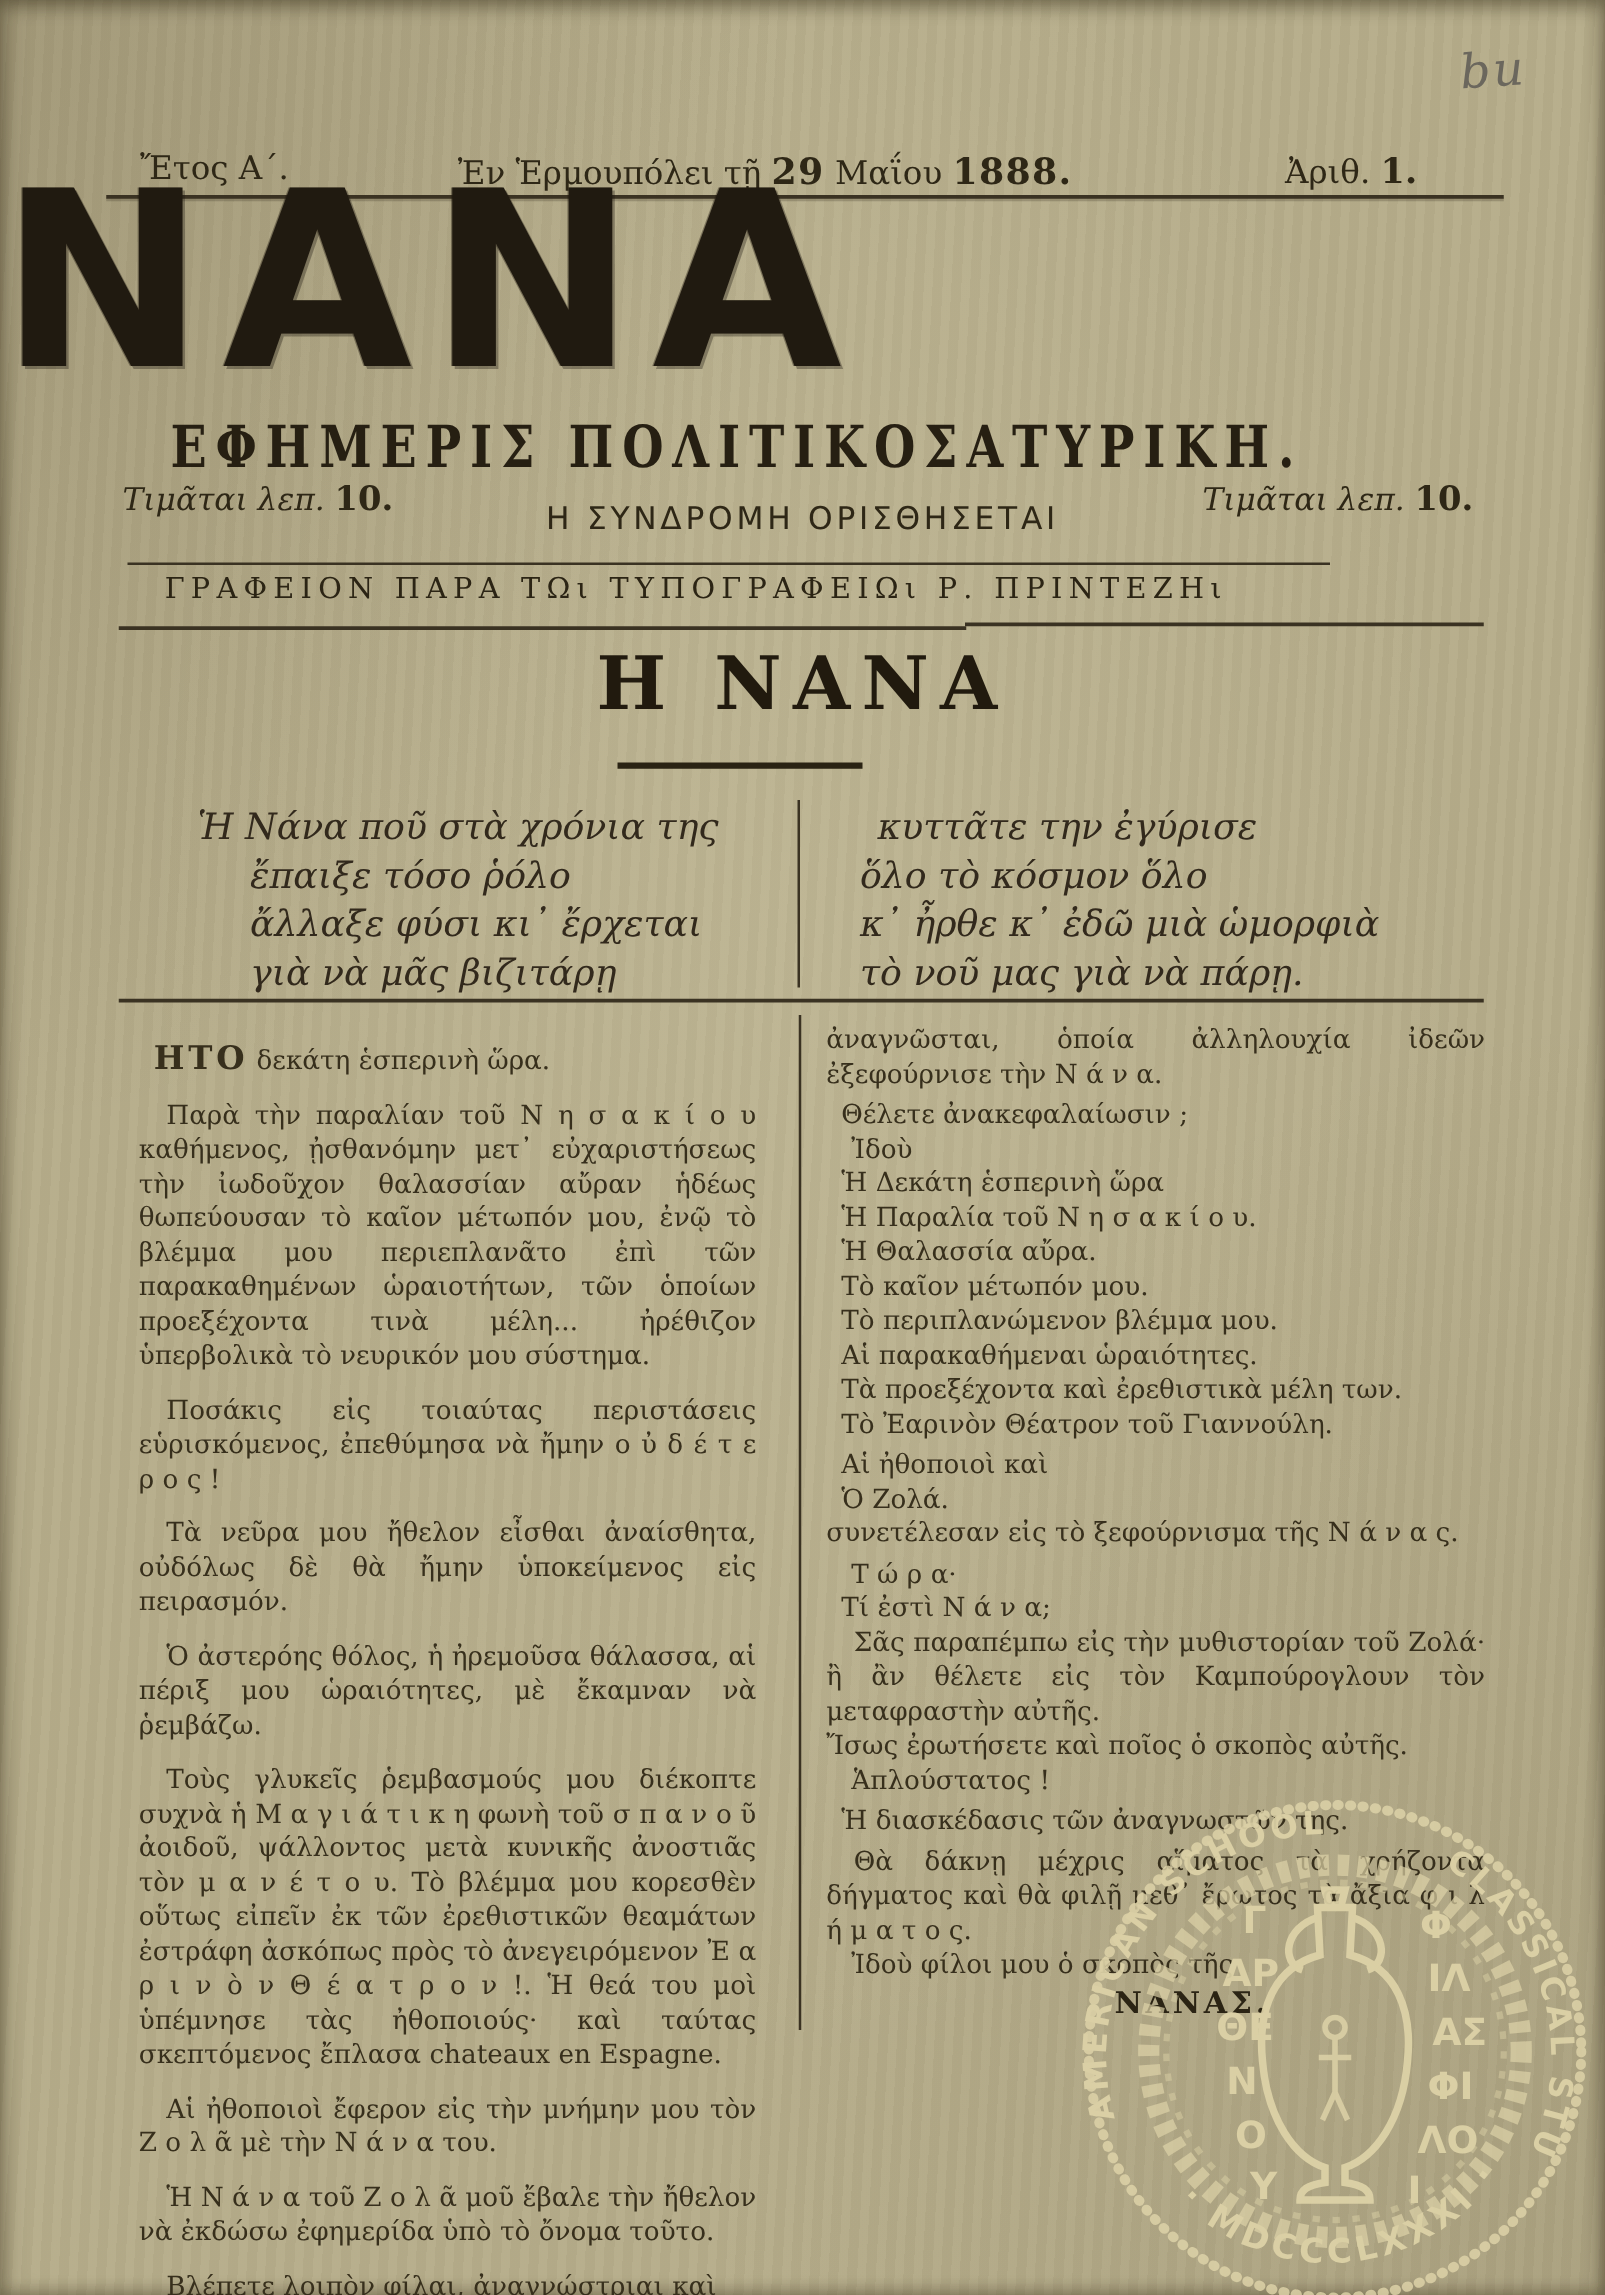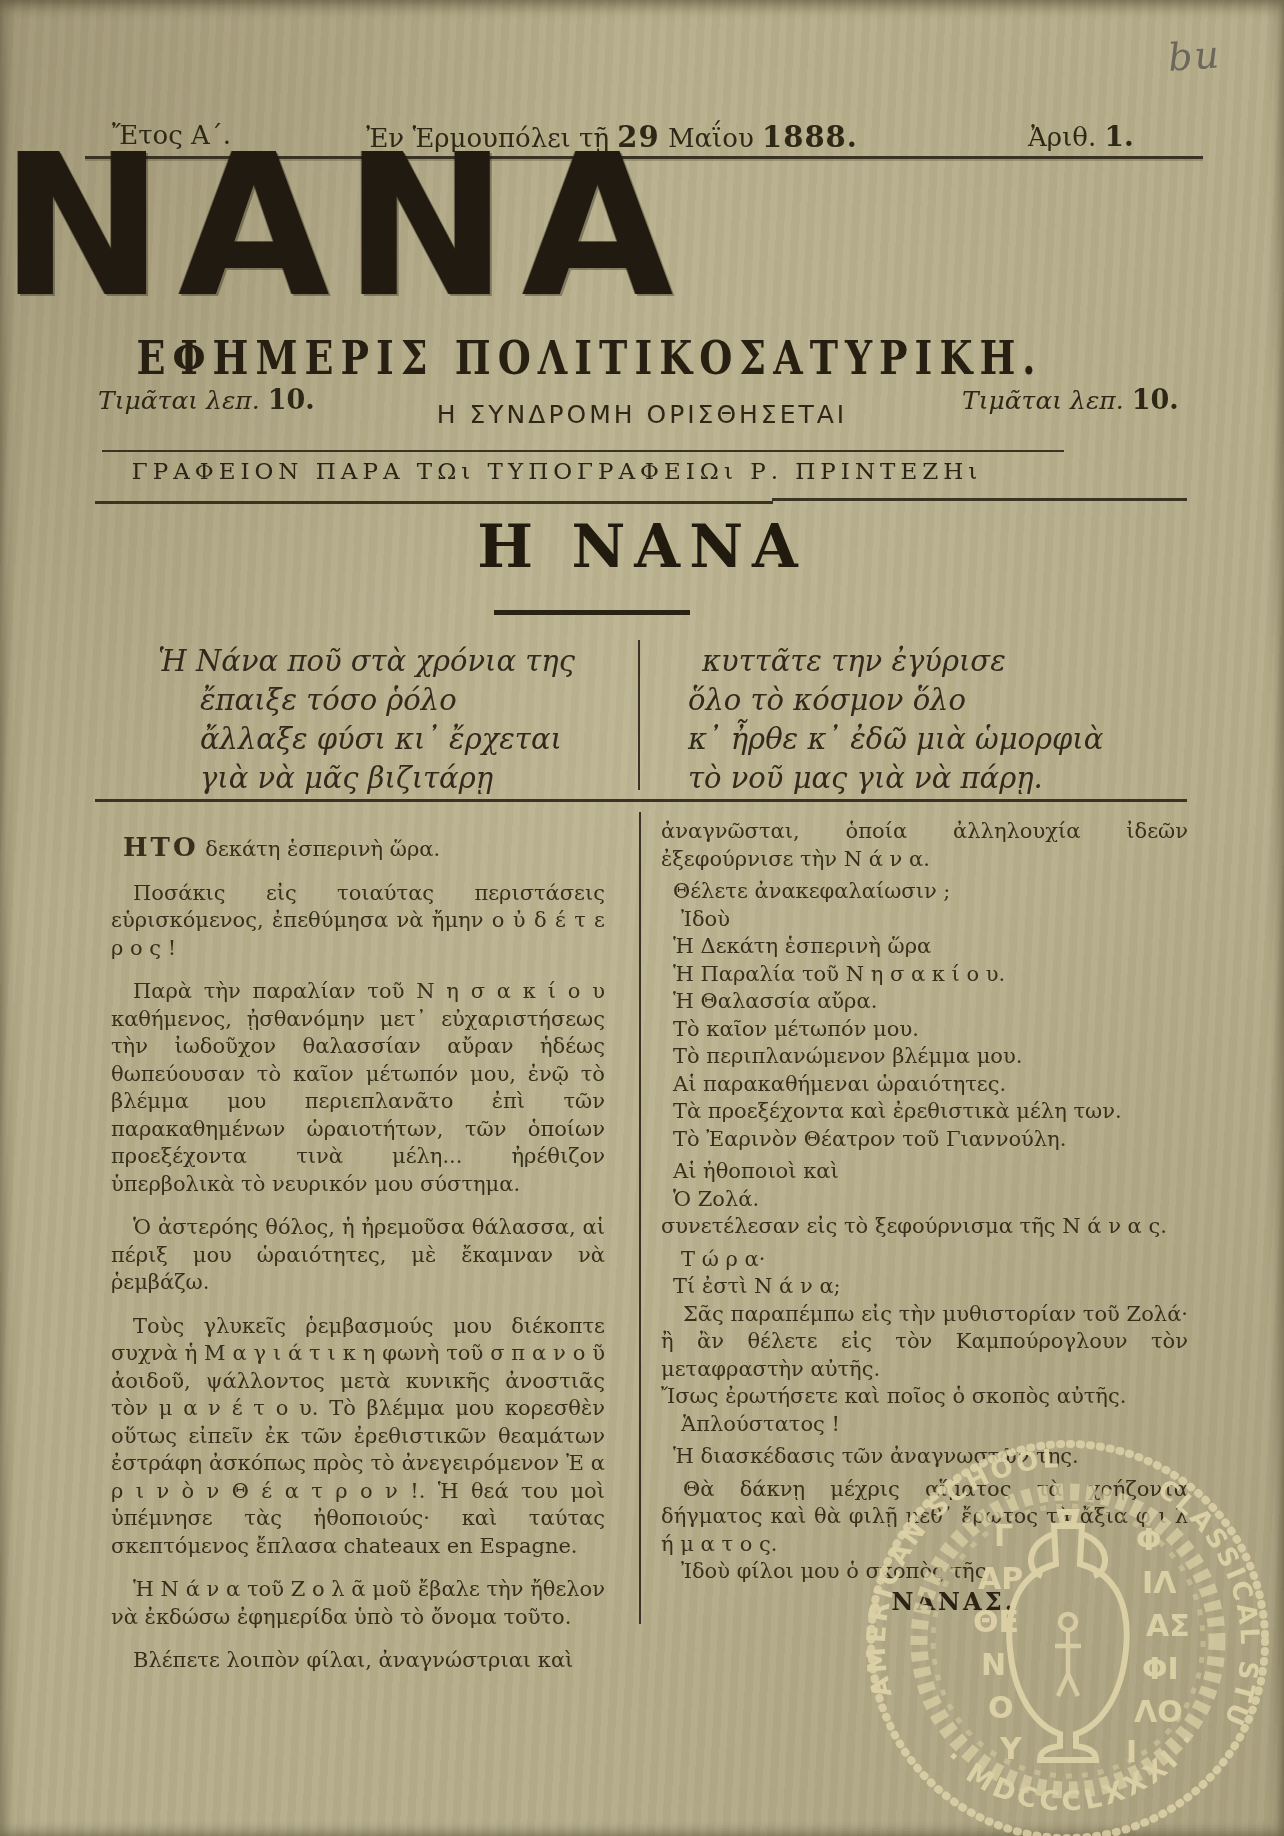--- a/index.html
+++ b/index.html
@@ -130,24 +130,26 @@
       <div>κ᾽ ἦρθε κ᾽ ἐδῶ μιὰ ὡμορφιὰ</div>
       <div>τὸ νοῦ μας γιὰ νὰ πάρῃ.</div>
     </div>
 
   <div class="abs rule rule4"></div>
   <div class="abs col-divider"></div>
 
   <div class="abs col col-left">
     <div class="p p-lead"><span class="lead-word">ΗΤΟ</span><span> δεκάτη ἑσπερινὴ ὥρα.</span></div>
     <div>
+        <div class="p">Παρὰ τὴν παραλίαν τοῦ Ν η σ α κ ί ο υ καθήμενος, ᾐσθανόμην μετ᾽ εὐχαριστήσεως τὴν ἰωδοῦχον θαλασσίαν αὔραν ἡδέως θωπεύουσαν τὸ καῖον μέτωπόν μου, ἐνῷ τὸ βλέμμα μου περιεπλανᾶτο ἐπὶ τῶν παρακαθημένων ὡραιοτήτων, τῶν ὁποίων προεξέχοντα τινὰ μέλη... ἠρέθιζον ὑπερβολικὰ τὸ νευρικόν μου σύστημα.</div>
         <div class="p">Ποσάκις εἰς τοιαύτας περιστάσεις εὑρισκόμενος, ἐπεθύμησα νὰ ἤμην ο ὐ δ έ τ ε ρ ο ς !</div>
-        <div class="p">Παρὰ τὴν παραλίαν τοῦ Ν η σ α κ ί ο υ καθήμενος, ᾐσθανόμην μετ᾽ εὐχαριστήσεως τὴν ἰωδοῦχον θαλασσίαν αὔραν ἡδέως θωπεύουσαν τὸ καῖον μέτωπόν μου, ἐνῷ τὸ βλέμμα μου περιεπλανᾶτο ἐπὶ τῶν παρακαθημένων ὡραιοτήτων, τῶν ὁποίων προεξέχοντα τινὰ μέλη... ἠρέθιζον ὑπερβολικὰ τὸ νευρικόν μου σύστημα.</div>
+        <div class="p">Τὰ νεῦρα μου ἤθελον εἶσθαι ἀναίσθητα, οὐδόλως δὲ θὰ ἤμην ὑποκείμενος εἰς πειρασμόν.</div>
         <div class="p">Ὁ ἀστερόης θόλος, ἡ ἠρεμοῦσα θάλασσα, αἱ πέριξ μου ὡραιότητες, μὲ ἔκαμναν νὰ ῥεμβάζω.</div>
         <div class="p">Τοὺς γλυκεῖς ῥεμβασμούς μου διέκοπτε συχνὰ ἡ Μ α γ ι ά τ ι κ η φωνὴ τοῦ σ π α ν ο ῦ ἀοιδοῦ, ψάλλοντος μετὰ κυνικῆς ἀνοστιᾶς τὸν μ α ν έ  τ ο υ. Τὸ βλέμμα μου κορεσθὲν οὕτως εἰπεῖν ἐκ τῶν ἐρεθιστικῶν θεαμάτων ἐστράφη ἀσκόπως πρὸς τὸ ἀνεγειρόμενον Ἐ α ρ ι ν ὸ ν Θ έ α τ ρ ο ν !. Ἡ θεά του μοὶ ὑπέμνησε τὰς ἠθοποιούς· καὶ ταύτας σκεπτόμενος ἔπλασα chateaux en Espagne.</div>
+        <div class="p">Αἱ ἠθοποιοὶ ἔφερον εἰς τὴν μνήμην μου τὸν Ζ ο λ ᾶ μὲ τὴν Ν ά ν α του.</div>
         <div class="p">Ἡ Ν ά ν α τοῦ Ζ ο λ ᾶ μοῦ ἔβαλε τὴν ἤθελον νὰ ἐκδώσω ἐφημερίδα ὑπὸ τὸ ὄνομα τοῦτο.</div>
         <div class="p">Βλέπετε λοιπὸν φίλαι, ἀναγνώστριαι καὶ</div>
       </div>
   </div>
 
   <div class="abs col col-right">
     <div>
         <div class="rp">ἀναγνῶσται, ὁποία ἀλληλουχία ἰδεῶν ἐξεφούρνισε τὴν Ν ά ν α.</div>
         <div class="ri sp8">Θέλετε ἀνακεφαλαίωσιν ;</div>
         <div class="ri ri2">Ἰδοὺ</div>

